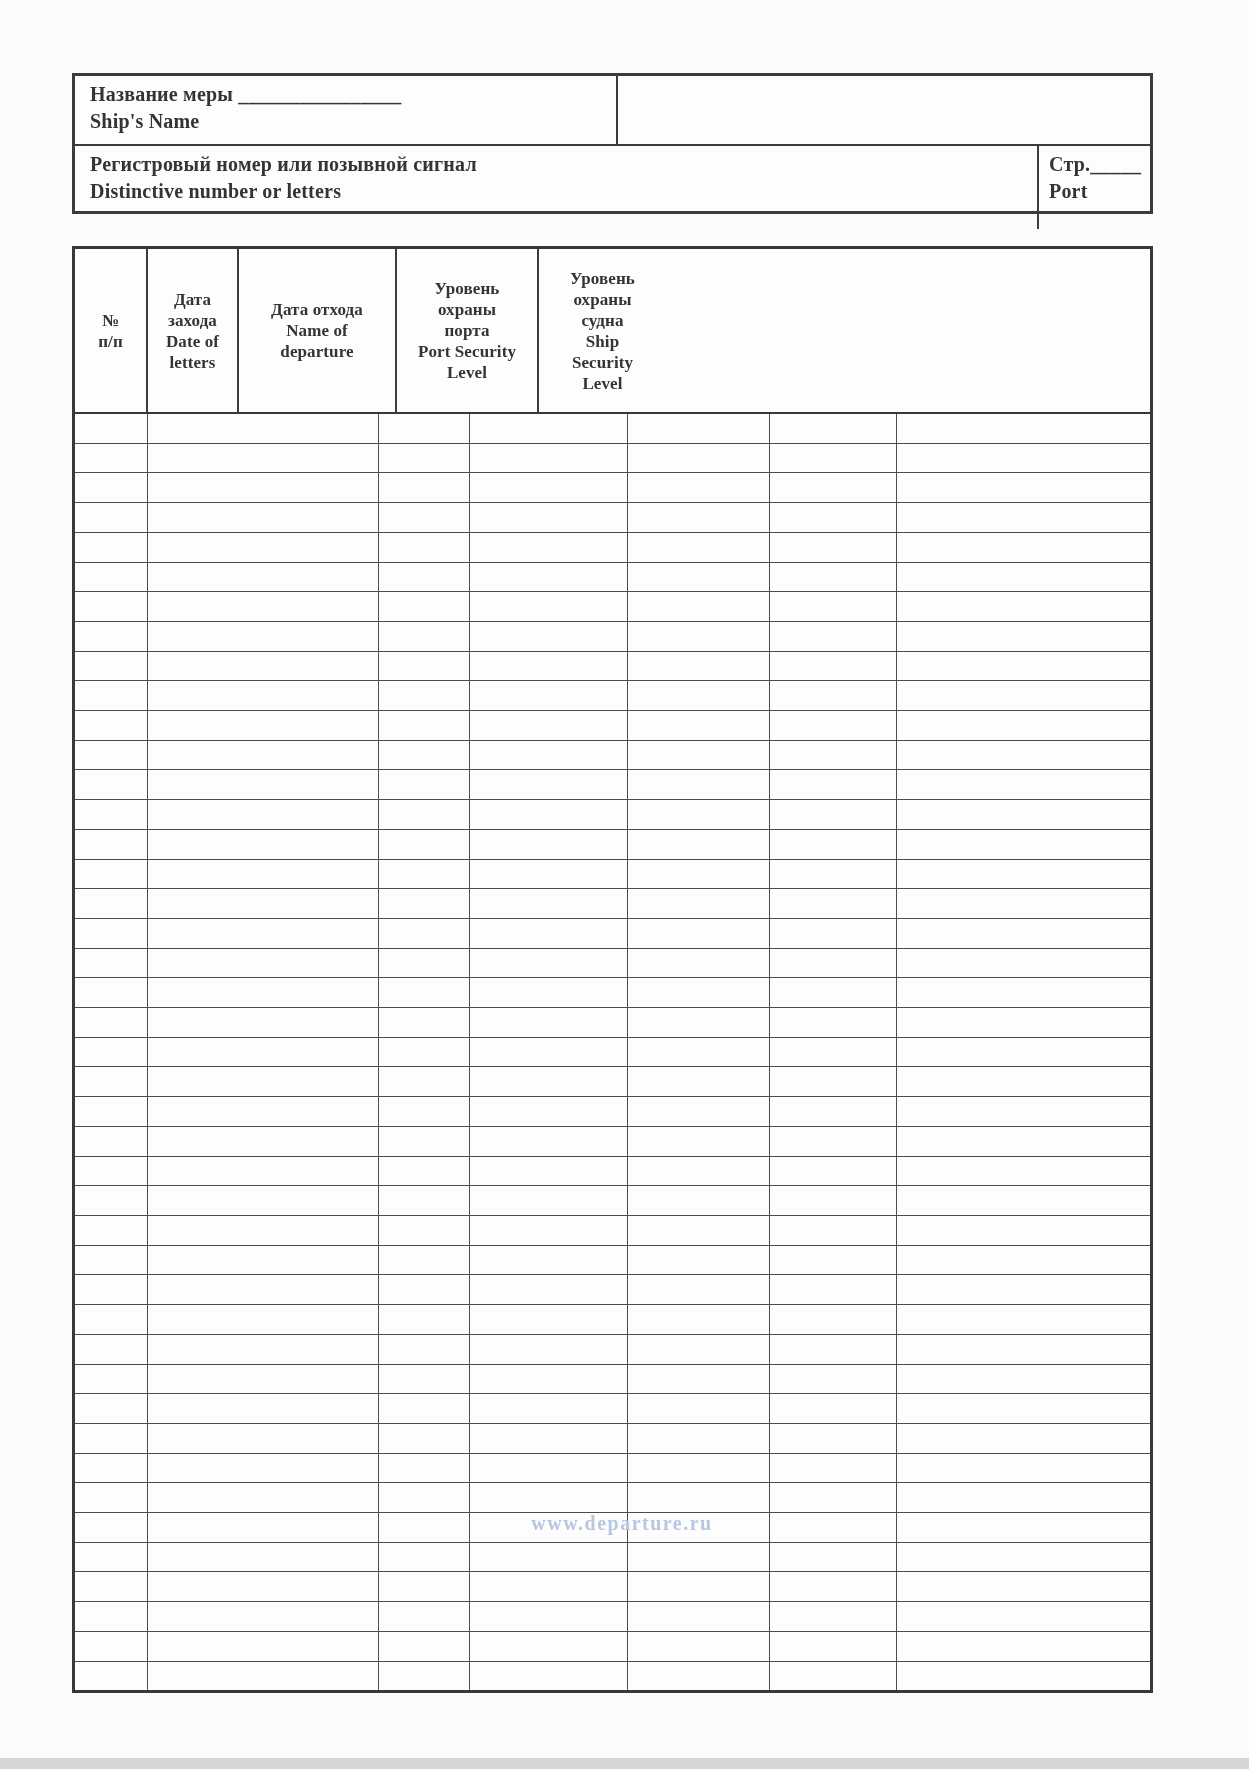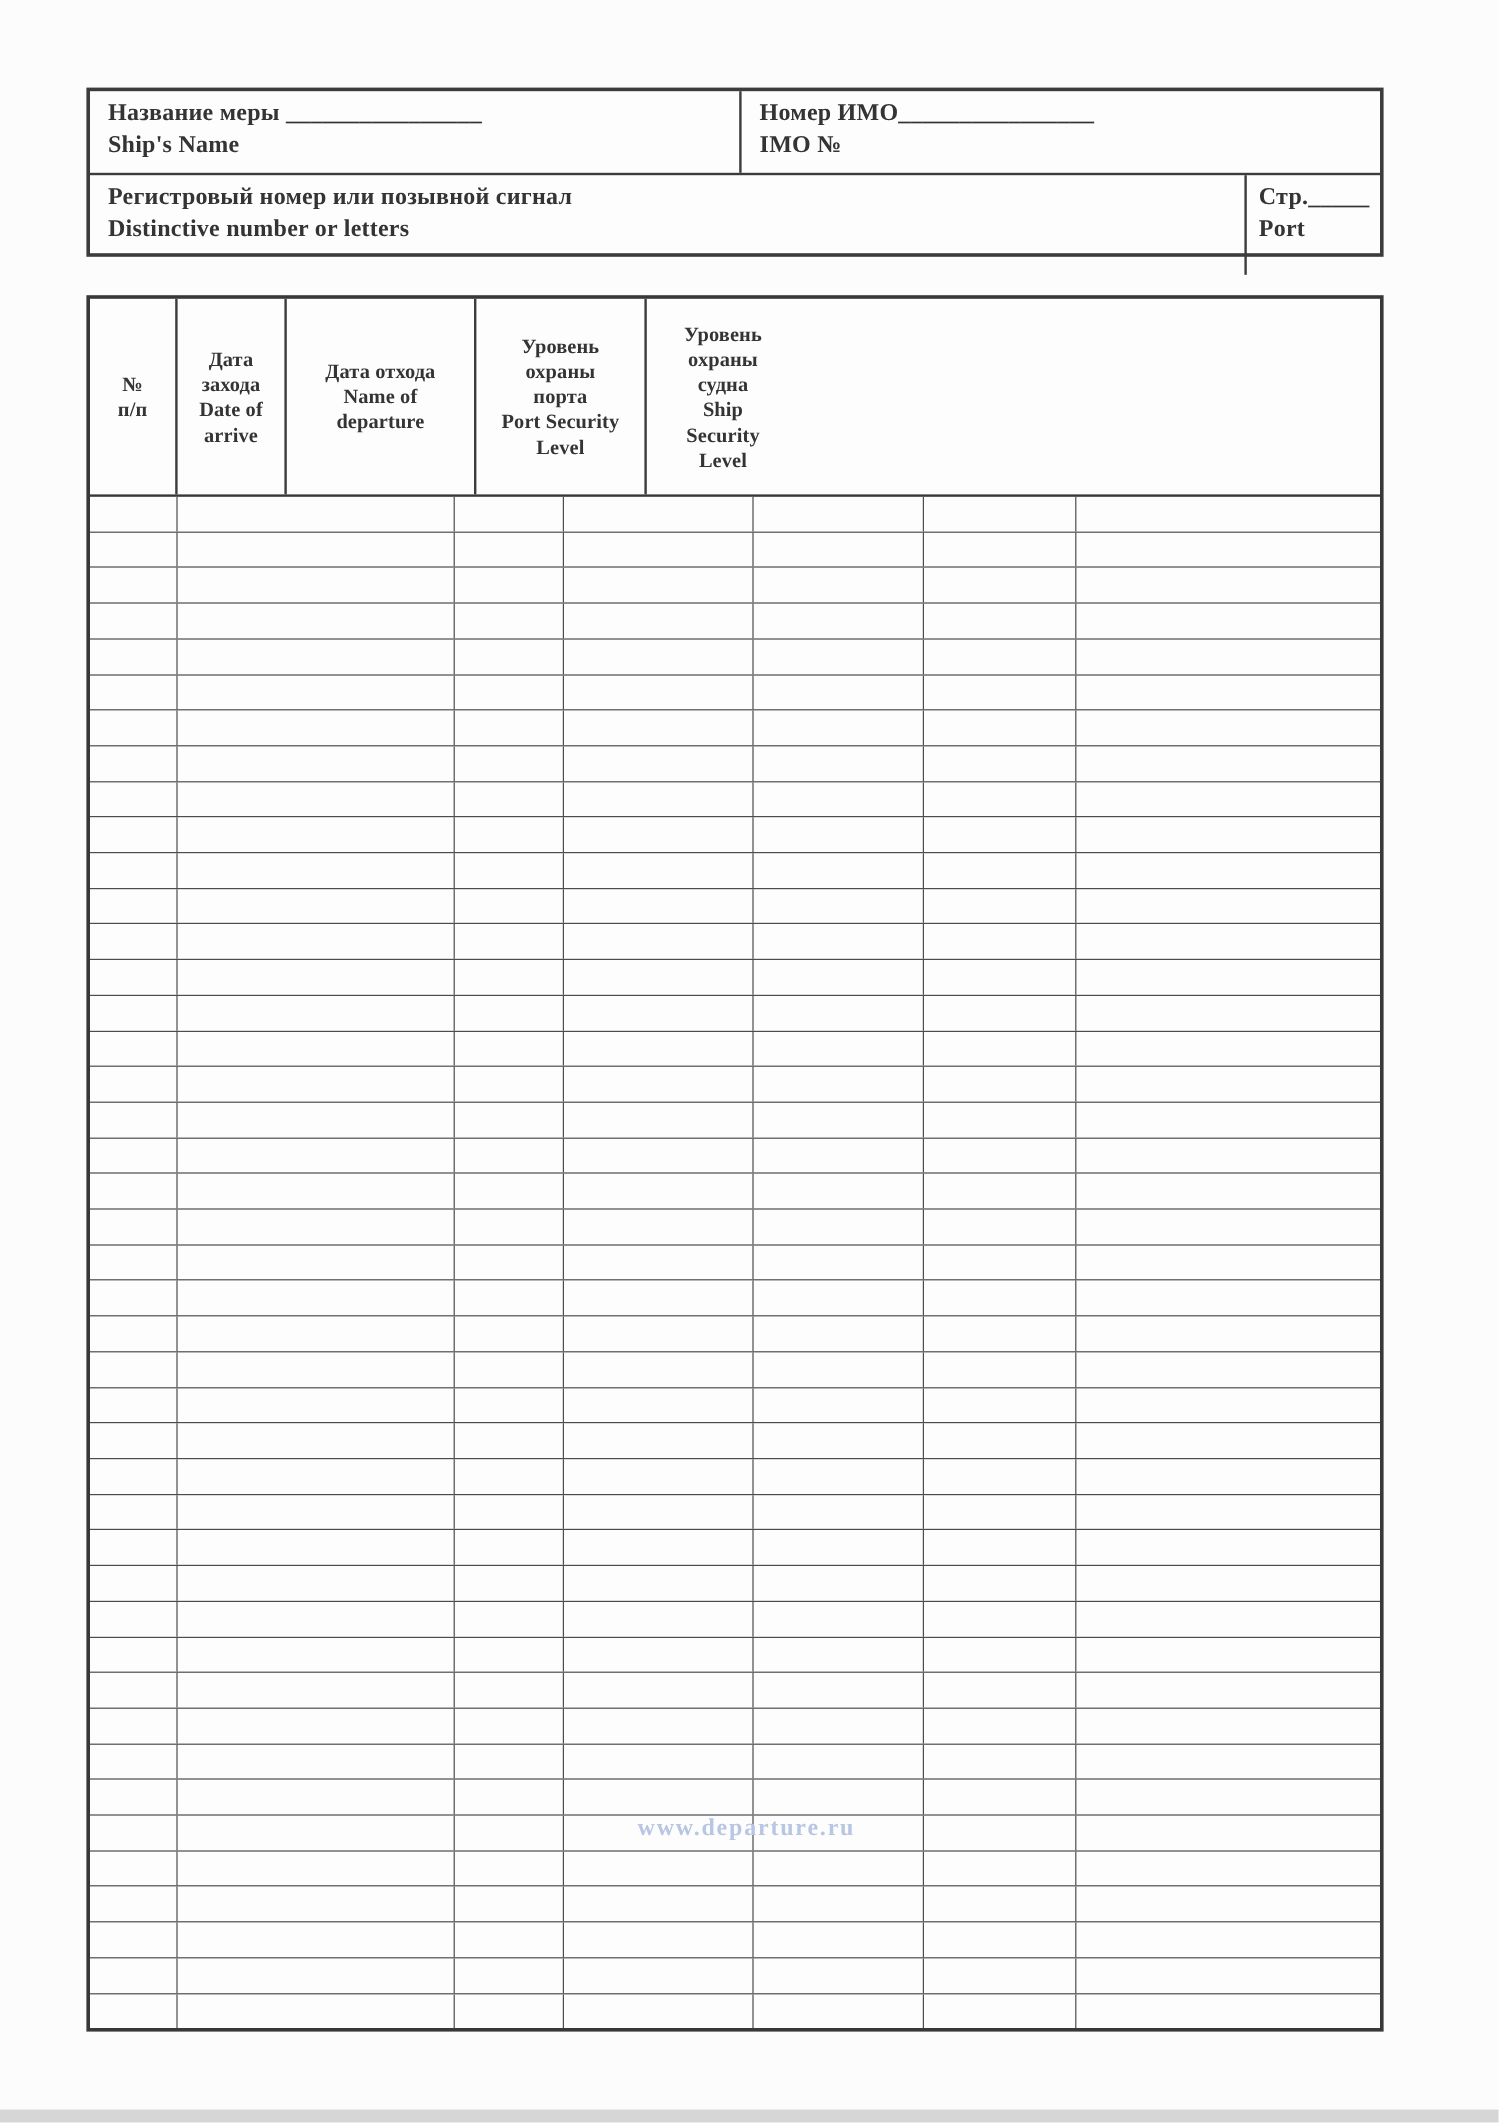--- a/index.html
+++ b/index.html
@@ -71,39 +71,37 @@
 </style>
 </head>
 <body>
 
 <div class="page">
 
   <div class="headerbox">
     <div class="hb-row1">
       <div class="hb-cell hb-ship">Название меры ________________
 Ship's Name</div>
-      <div class="hb-cell hb-imo">Номер ИМО________________
-IMO №</div>
     </div>
     <div class="hb-row2">
       <div class="hb-cell hb-distinctive">Регистровый номер или позывной сигнал
 Distinctive number or letters</div>
       <div class="hb-cell hb-page">Стр._____
 Port</div>
     </div>
   </div>
 
   <div class="porttable">
     <div class="thead" id="thead">
         <div class="th" style="flex: 0 0 73px;">№
 п/п</div>
         <div class="th" style="flex: 0 0 91px;">Дата
 захода
 Date of
-arrive</div>
+letters</div>
         <div class="th" style="flex: 0 0 158px;">Дата отхода
 Name of
 departure</div>
         <div class="th" style="flex: 0 0 142px;">Уровень
 охраны
 порта
 Port Security
 Level</div>
         <div class="th" style="flex: 0 0 127px;">Уровень
 охраны

